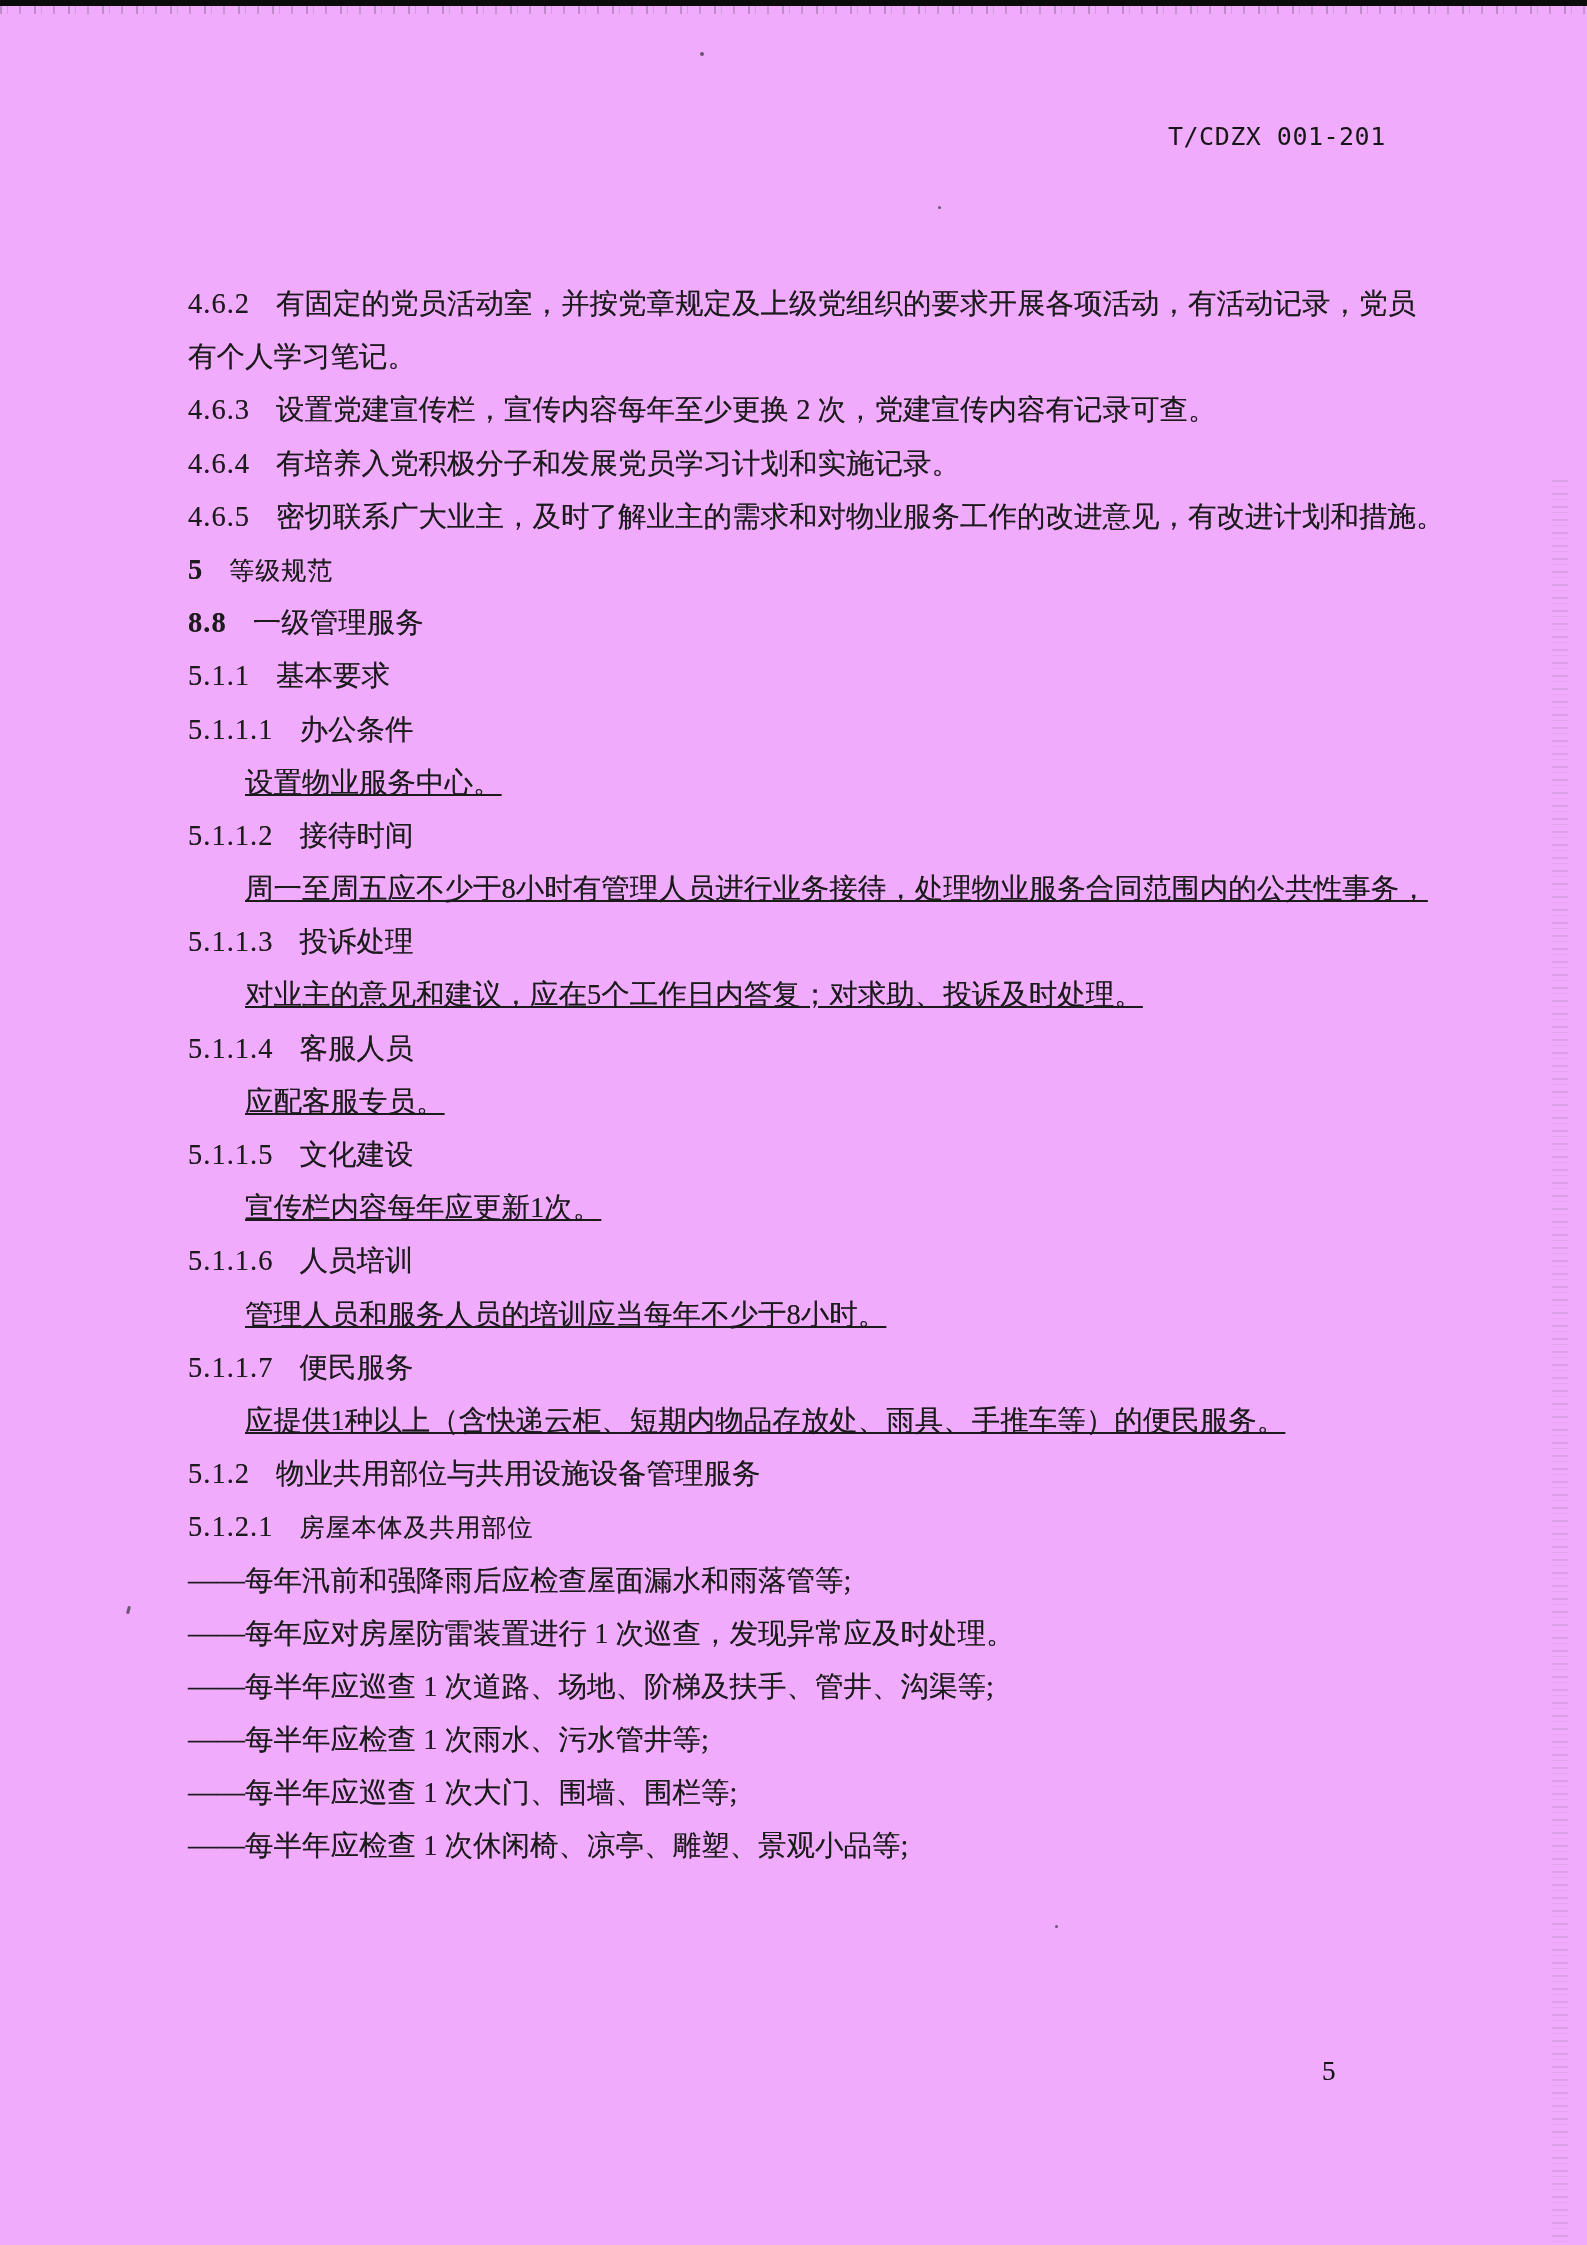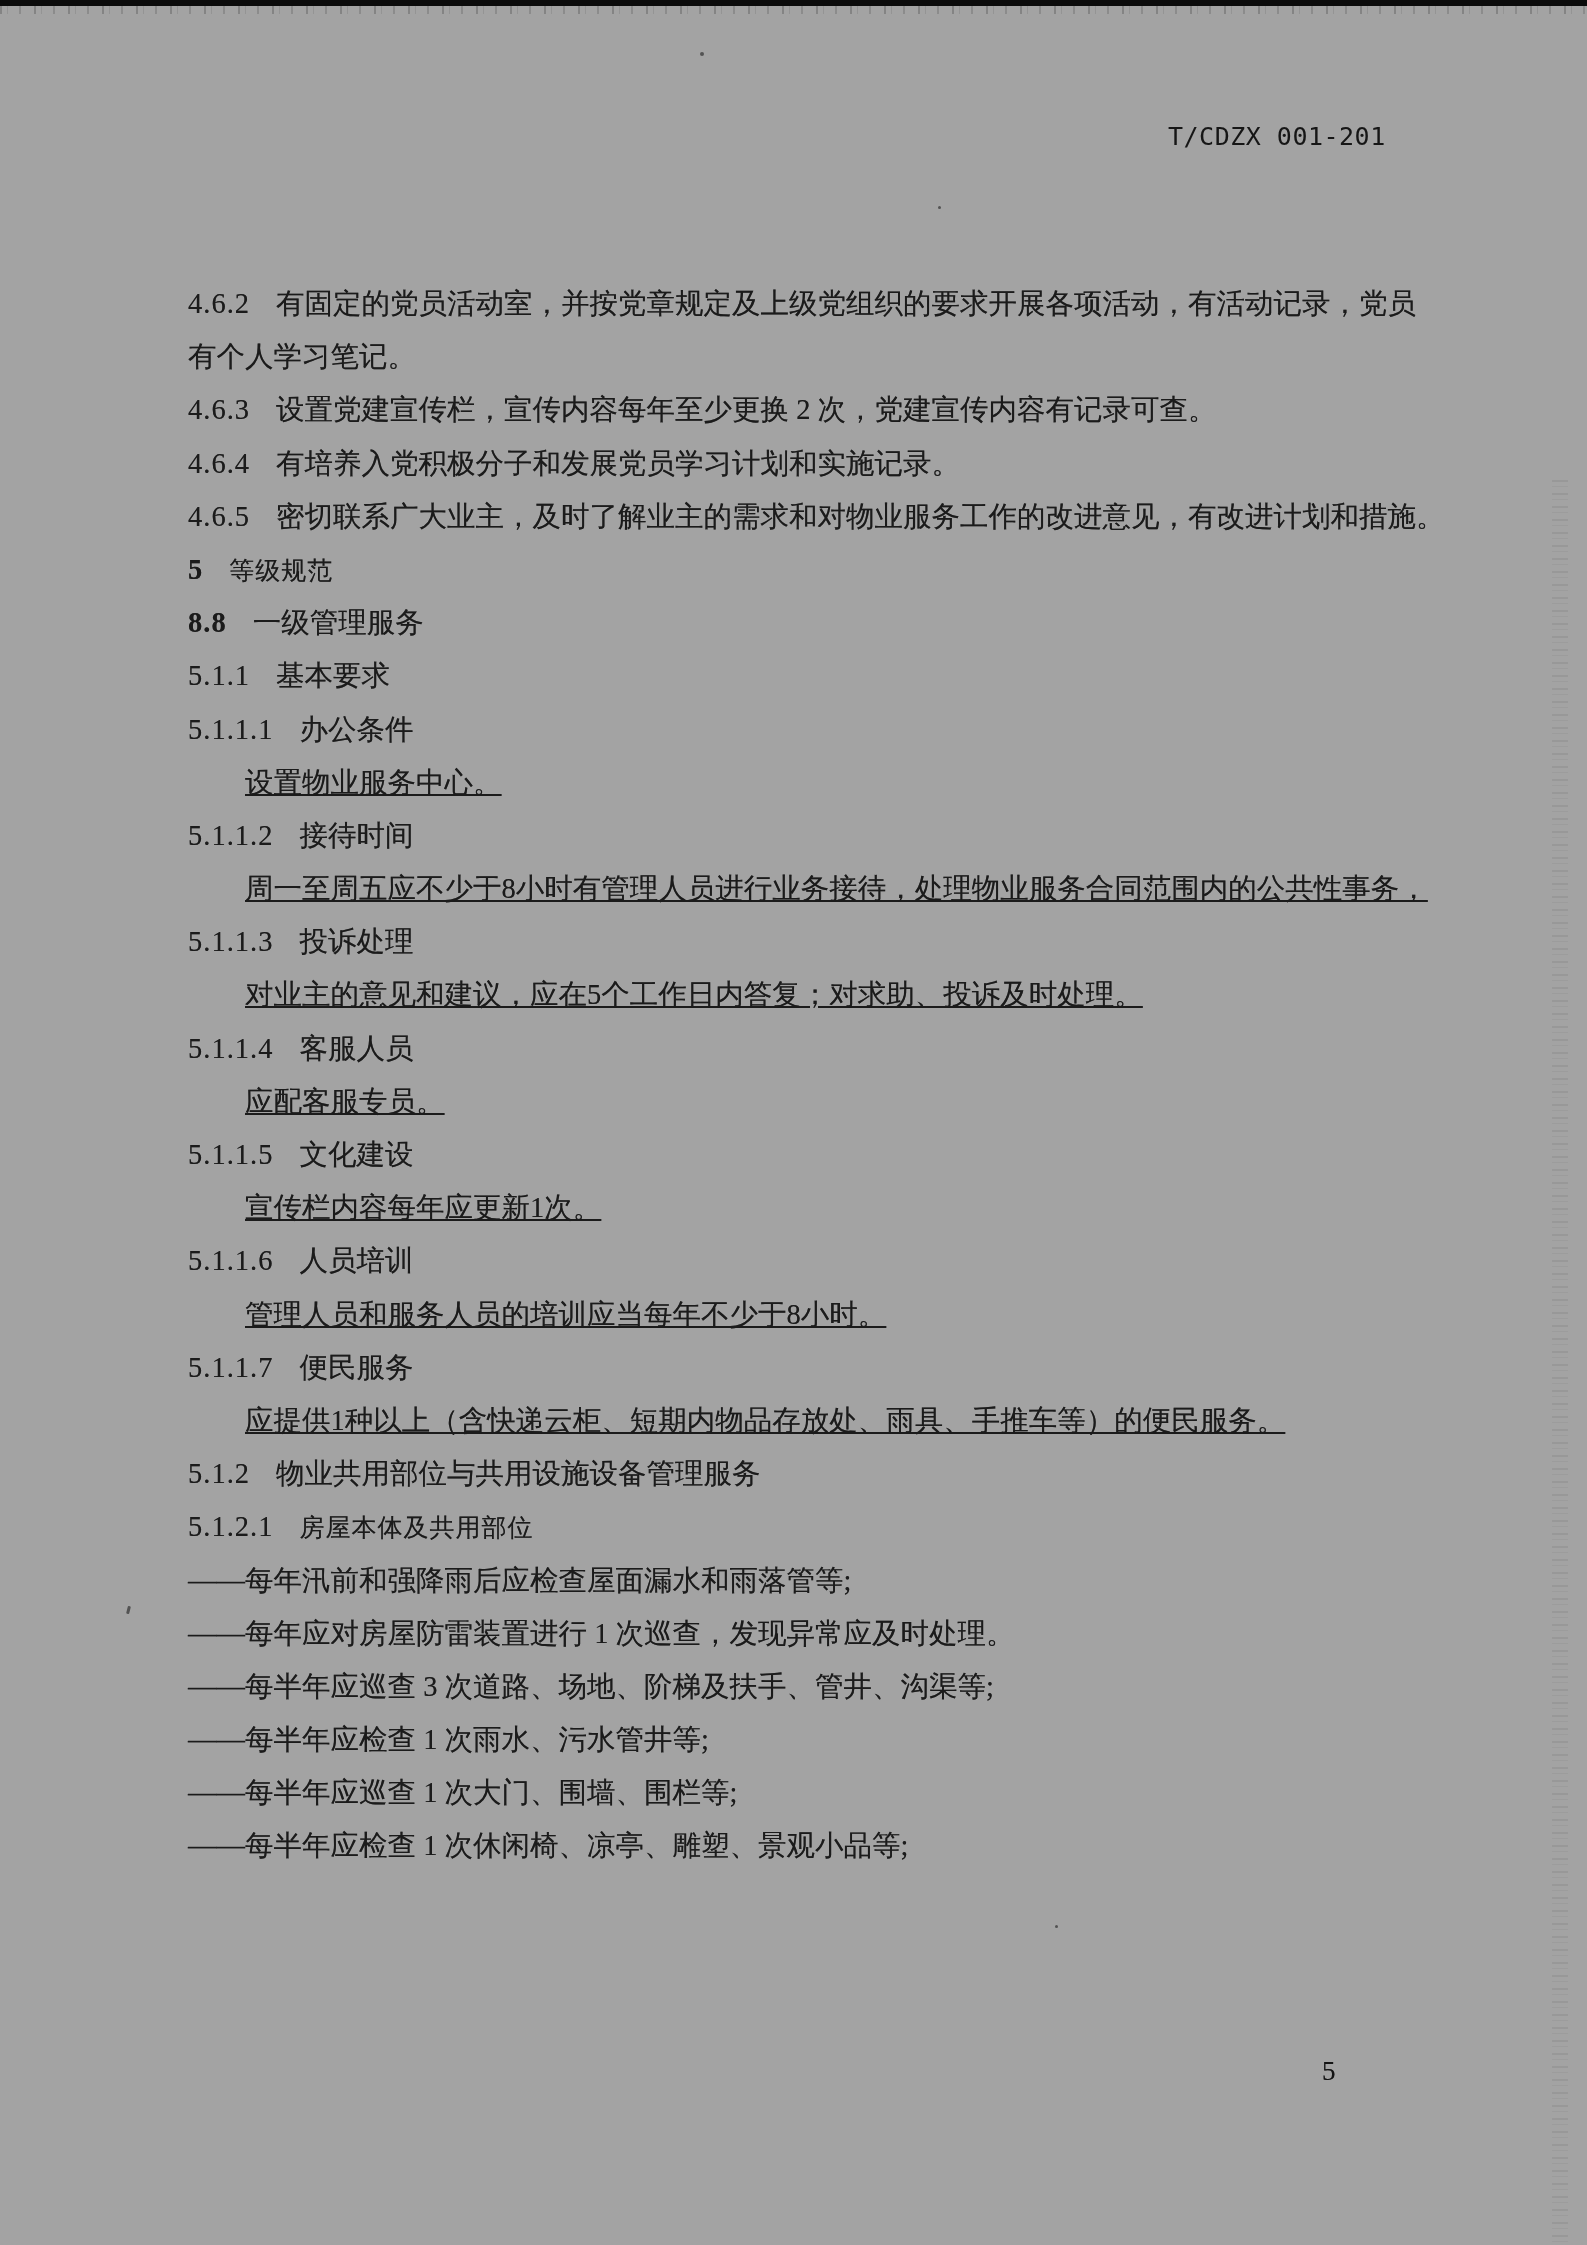--- a/index.html
+++ b/index.html
@@ -1,19 +1,19 @@
 <!DOCTYPE html>
 <html><head>
 <meta charset="utf-8">
 <style>
   html,body{margin:0;padding:0;background:#e8e8e8;}
   .page{
     position:relative;
     width:1587px;height:2245px;
-    background:#a3a3a3;
+    background:#f0abfc;
     overflow:hidden;
     font-family:"Liberation Serif","DejaVu Serif",serif;
     color:#1b1b1b;
   }
   
   .top-bar{
     position:absolute;top:0;left:0;width:1587px;height:6px;
     background:#0b0b0b;
   }
   .top-noise{
@@ -95,20 +95,20 @@
       <div class="line"><span class="num">5.1.1.5</span><span>文化建设</span></div>
       <div class="line indent"><span>宣传栏内容每年应更新1次。</span></div>
       <div class="line"><span class="num">5.1.1.6</span><span>人员培训</span></div>
       <div class="line indent"><span>管理人员和服务人员的培训应当每年不少于8小时。</span></div>
       <div class="line"><span class="num">5.1.1.7</span><span>便民服务</span></div>
       <div class="line indent"><span>应提供1种以上（含快递云柜、短期内物品存放处、雨具、手推车等）的便民服务。</span></div>
       <div class="line"><span class="num">5.1.2</span><span>物业共用部位与共用设施设备管理服务</span></div>
       <div class="line"><span class="num">5.1.2.1</span><span class="bold-cjk">房屋本体及共用部位</span></div>
       <div class="line"><span>——每年汛前和强降雨后应检查屋面漏水和雨落管等;</span></div>
       <div class="line"><span>——每年应对房屋防雷装置进行 1 次巡查，发现异常应及时处理。</span></div>
-      <div class="line"><span>——每半年应巡查 3 次道路、场地、阶梯及扶手、管井、沟渠等;</span></div>
+      <div class="line"><span>——每半年应巡查 1 次道路、场地、阶梯及扶手、管井、沟渠等;</span></div>
       <div class="line"><span>——每半年应检查 1 次雨水、污水管井等;</span></div>
       <div class="line"><span>——每半年应巡查 1 次大门、围墙、围栏等;</span></div>
       <div class="line"><span>——每半年应检查 1 次休闲椅、凉亭、雕塑、景观小品等;</span></div>
     </div>
 
   <div class="page-number">5</div>
 </div>
 
 </body></html>

